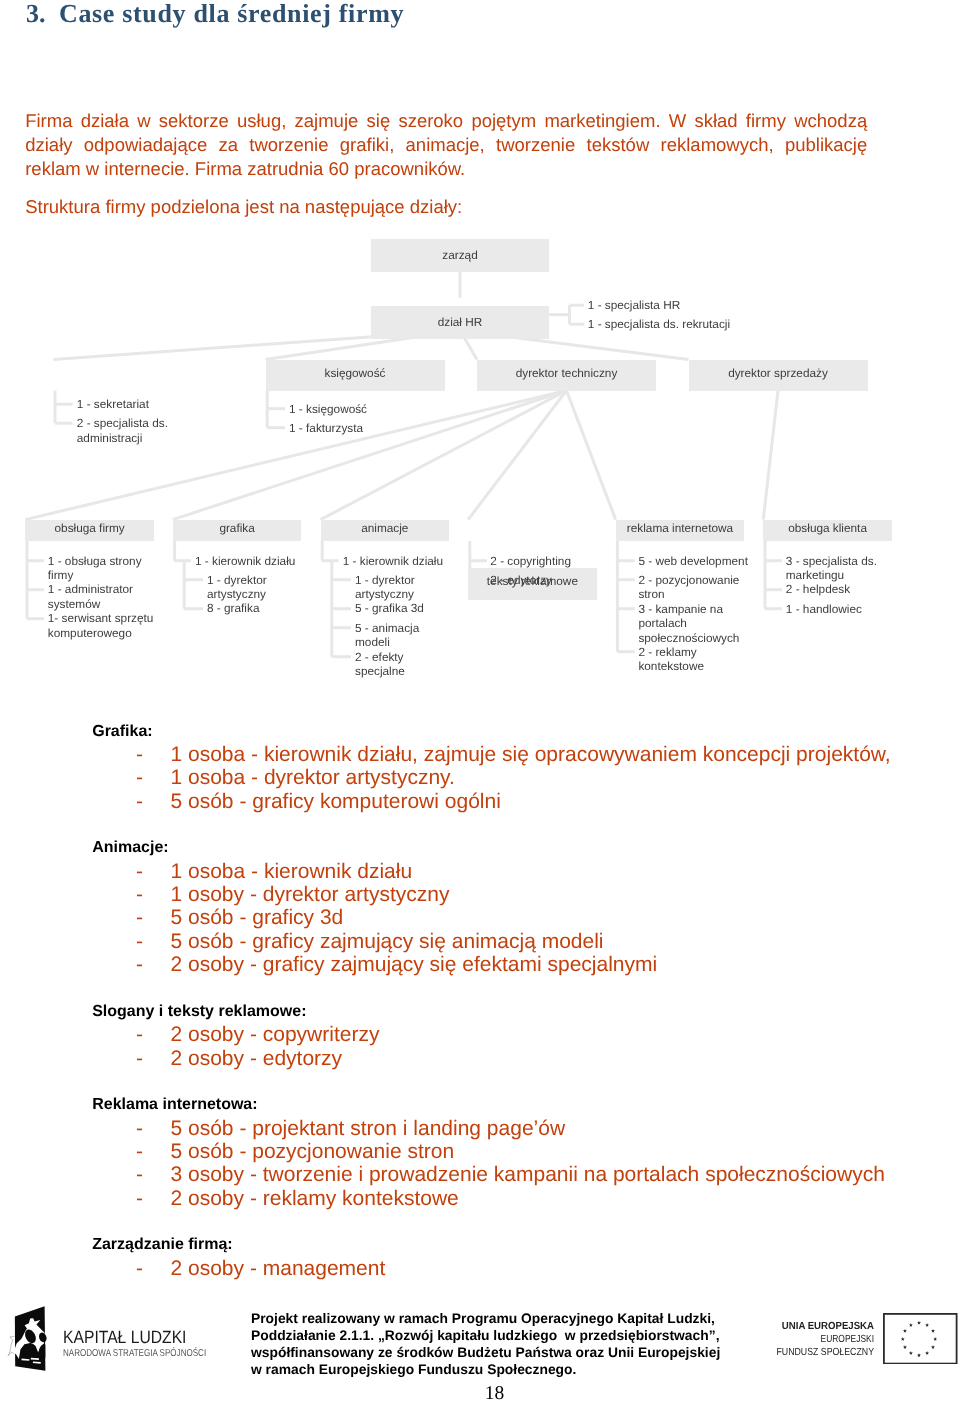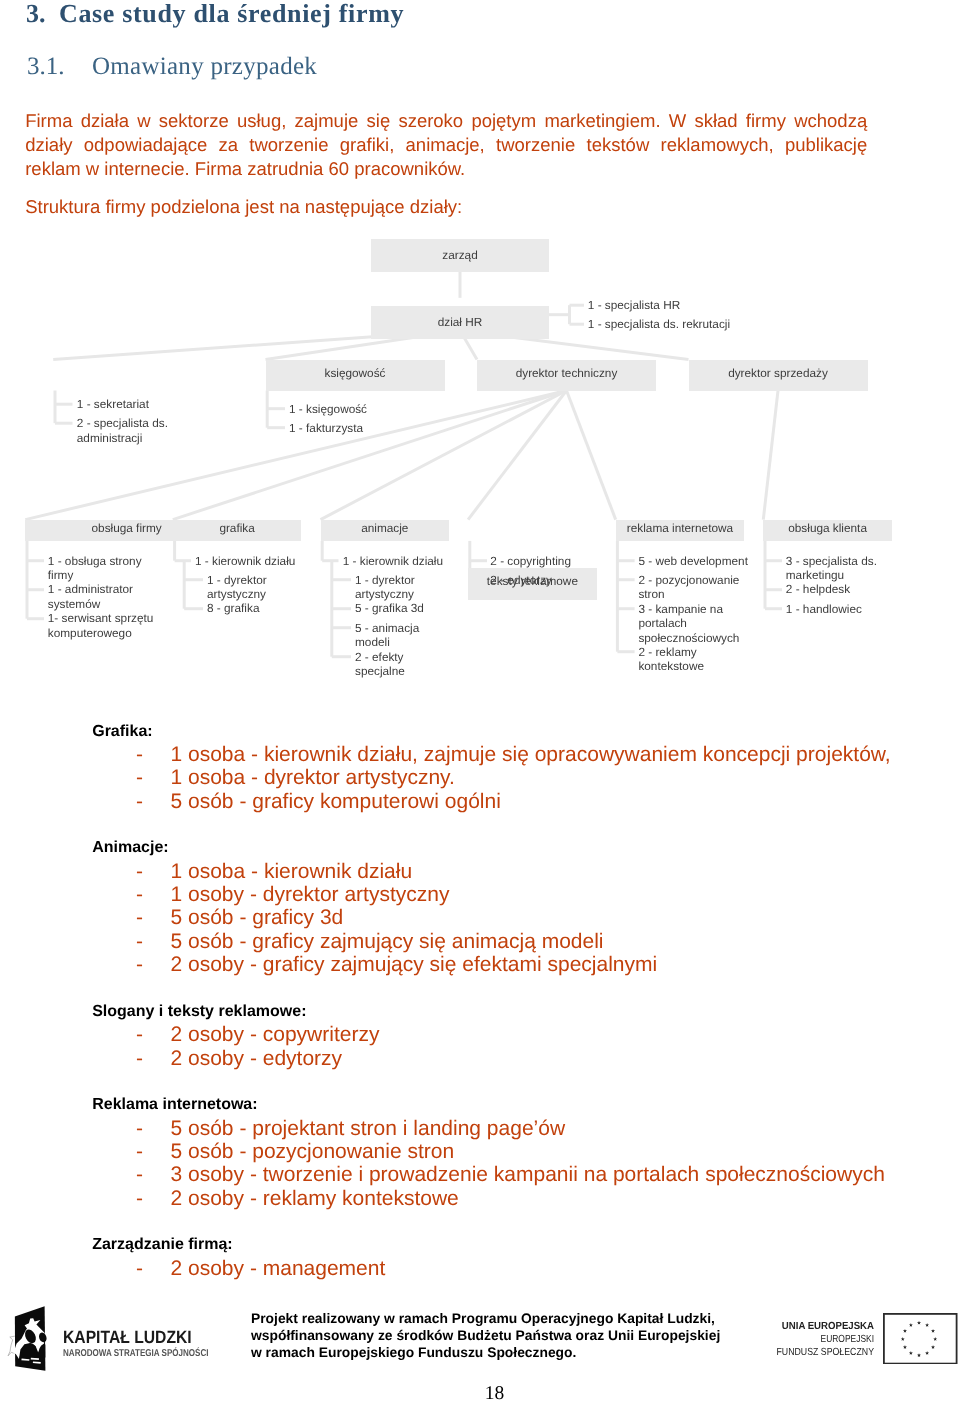--- a/index.html
+++ b/index.html
@@ -38,42 +38,39 @@
           line-height:23.4px;}
   .bullet .dash{display:inline-block;width:34.5px;}
 
   
   .footer{position:absolute;left:0;top:0px;width:960px;height:1403px;}
   .footer-text{position:absolute;left:251px;top:1310.4px;width:480px;text-align:left;
      font-size:13.85px;line-height:16.9px;font-weight:bold;color:#000;white-space:pre-wrap;}
   .pagenum{position:absolute;left:0;top:1384px;width:989px;text-align:center;
      font-family:"Liberation Serif",serif;font-size:19.5px;line-height:19px;color:#000;}
   #logo-left{position:absolute;left:0px;top:1296px;}
-  #kl-text{position:absolute;left:62.7px;top:1328px;font-weight:bold;}
+  #kl-text{position:absolute;left:62.7px;top:1328px;}
   #kl-title{font-size:17.8px;line-height:18px;color:#1a1a1a;white-space:nowrap;transform:scaleX(0.882);transform-origin:0 0;}
   #kl-sub{font-size:10px;line-height:11px;color:#555;white-space:nowrap;
           transform:scaleX(0.805);transform-origin:0 0;margin-top:1.5px;}
   #logo-right{position:absolute;left:883px;top:1312.5px;}
   #eu-text{position:absolute;left:742px;top:1321px;width:132px;text-align:right;color:#222;}
   #eu-l1{font-size:10.3px;line-height:12.8px;font-weight:bold;white-space:nowrap;transform:scaleX(0.935);transform-origin:100% 0;}
   #eu-l2{font-size:10.3px;line-height:12.8px;white-space:nowrap;transform:scaleX(0.82);transform-origin:100% 0;}
   #eu-l3{font-size:10.3px;line-height:12.8px;white-space:nowrap;transform:scaleX(0.852);transform-origin:100% 0;}
 </style>
 </head>
 <body>
 
 <div class="page">
 
   <div class="h1">
     <span class="num">3.</span><span>Case study dla średniej firmy</span>
   </div>
 
-  <div class="h2">
-    <span class="num">3.1.</span><span>Omawiany przypadek</span>
-  </div>
 
   <div class="para" id="intro">Firma działa w sektorze usług, zajmuje się szeroko pojętym marketingiem. W skład firmy wchodzą działy odpowiadające za tworzenie grafiki, animacje, tworzenie tekstów reklamowych, publikację reklam w internecie. Firma zatrudnia 60 pracowników.</div>
   <div class="para" id="structlead">Struktura firmy podzielona jest na następujące działy:</div>
 
   <div id="diagram">
       <svg width="960" height="470">
         <polyline points="460,41.60000000000002 460,67.80000000000001" fill="none" stroke="#e7e7e7" stroke-width="3"></polyline>
         <polyline points="460,100.60000000000002 53.2,129.5" fill="none" stroke="#e7e7e7" stroke-width="3"></polyline>
         <polyline points="460,100.60000000000002 265.5,129.5" fill="none" stroke="#e7e7e7" stroke-width="3"></polyline>
         <polyline points="460,100.60000000000002 477,129.5" fill="none" stroke="#e7e7e7" stroke-width="3"></polyline>
@@ -131,21 +128,21 @@
       </div>
       <div class="node" style="left: 265.5px; top: 129.5px; width: 179px; height: 31px;">
         <span>księgowość</span>
       </div>
       <div class="node" style="left: 477px; top: 129.5px; width: 179px; height: 31px;">
         <span>dyrektor techniczny</span>
       </div>
       <div class="node" style="left: 688.5px; top: 129.5px; width: 179px; height: 31px;">
         <span>dyrektor sprzedaży</span>
       </div>
-      <div class="node" style="left: 25.3px; top: 289.6px; width: 128.6px; height: 21.3px; padding-left: 37px;">
+      <div class="node" style="left: 25.3px; top: 289.6px; width: 128.6px; height: 21.3px;">
         <span>obsługa firmy</span>
       </div>
       <div class="node" style="left: 172.8px; top: 289.6px; width: 128.6px; height: 21.3px;">
         <span>grafika</span>
       </div>
       <div class="node" style="left: 320.5px; top: 289.6px; width: 128.6px; height: 21.3px;">
         <span>animacje</span>
       </div>
       <div class="node" style="left: 468.1px; top: 289.6px; width: 128.6px; height: 32px; margin-top: 48px;">
         <span>teksty reklamowe</span>
@@ -223,21 +220,21 @@
       <div class="sec-title" style="top: 1093.2px;">Reklama internetowa:</div>
       <div class="bullet" style="top: 1116.55px;"><span class="dash">-</span><span>5 osób - projektant stron i landing page’ów</span></div>
       <div class="bullet" style="top: 1139.9px;"><span class="dash">-</span><span>5 osób - pozycjonowanie stron</span></div>
       <div class="bullet" style="top: 1163.25px;"><span class="dash">-</span><span>3 osoby - tworzenie i prowadzenie kampanii na portalach społecznościowych</span></div>
       <div class="bullet" style="top: 1186.6px;"><span class="dash">-</span><span>2 osoby - reklamy kontekstowe</span></div>
       <div class="sec-title" style="top: 1233.3px;">Zarządzanie firmą:</div>
       <div class="bullet" style="top: 1256.65px;"><span class="dash">-</span><span>2 osoby - management</span></div>
     </div>
 
   <div class="footer">
-    <div class="footer-text"><div>Projekt realizowany w ramach Programu Operacyjnego Kapitał Ludzki,</div><div>współfinansowany ze środków Budżetu Państwa oraz Unii Europejskiej</div><div>w ramach Europejskiego Funduszu Społecznego.</div></div>
+    <div class="footer-text"><div>Projekt realizowany w ramach Programu Operacyjnego Kapitał Ludzki,</div><div>Poddziałanie 2.1.1. „Rozwój kapitału ludzkiego  w przedsiębiorstwach”,</div><div>współfinansowany ze środków Budżetu Państwa oraz Unii Europejskiej</div><div>w ramach Europejskiego Funduszu Społecznego.</div></div>
 
     <svg id="logo-left" width="48" height="80" viewBox="0 0 48 80">
 
       <path d="M9.8 41.1 L12.8 43.9
                C11.4 47.0 10.5 51.2 10.1 55.2
                L8.0 59.9 L11.3 56.3 L15.8 57.9 L19.0 62.9
                L21.4 54.6 L30.4 49.2 L24.1 46.3 L26.6 37.8 Z" fill="#ffffff" stroke="#8c8c8c" stroke-width="0.55"></path>
 
       <path d="M14.85 20.4 L44.6 10.3 L45.4 74.7 L15.2 70.2 Z" fill="#0b0b0b"></path>
       <g>

